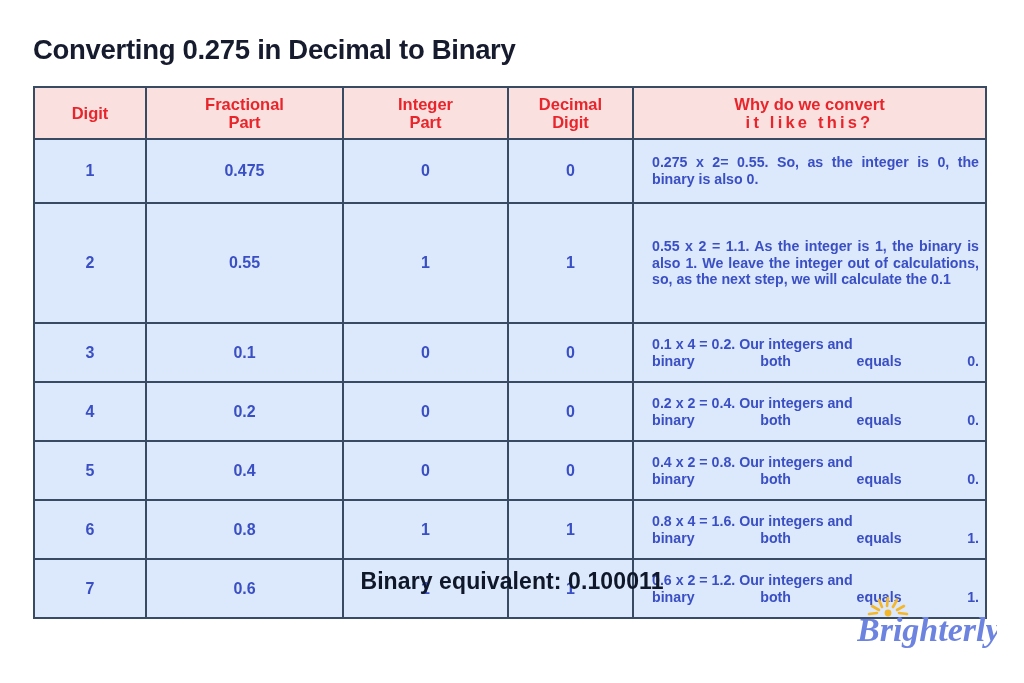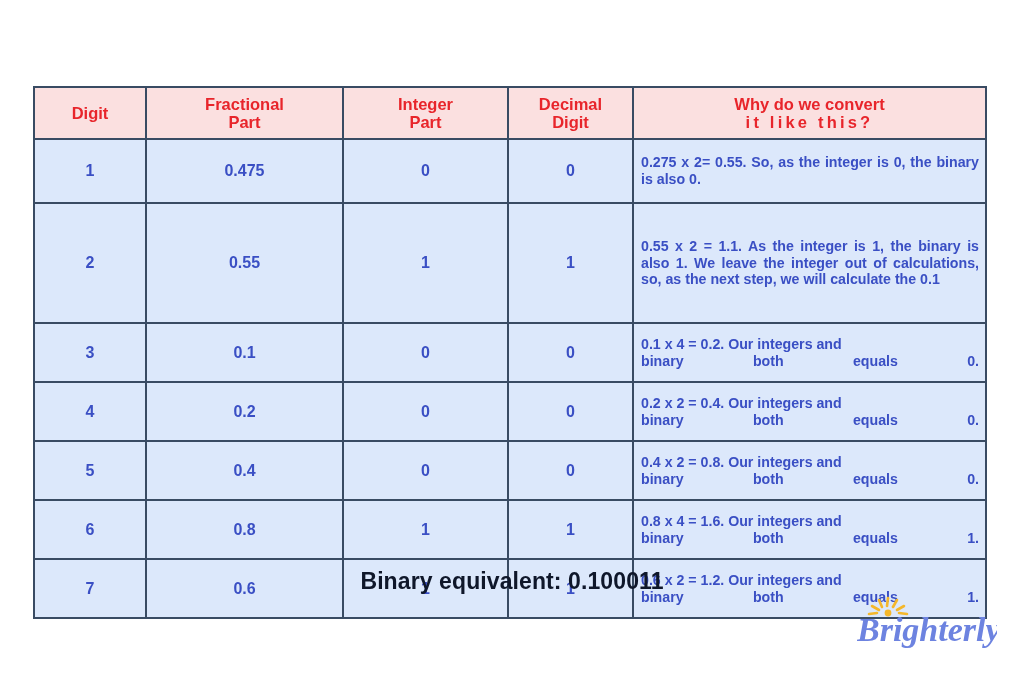--- a/index.html
+++ b/index.html
@@ -74,21 +74,21 @@
     font-weight: bold;
   }
   td.num {
     text-align: center;
     font-size: 16px;
     color: #3a4fc4;
   }
   td.why {
     font-size: 14.2px;
     line-height: 1.19;
-    padding: 4px 6px 4px 7px;
+    padding: 4px 6px 4px 18px;
     text-align: justify;
     text-align-last: left;
     color: #3a4fc4;
   }
   td.why .last-just {
     display: block;
     text-align: justify;
     text-align-last: justify;
   }
 
@@ -118,20 +118,21 @@
     height: 58px;
     text-align: right;
   }
   .logo svg { display: block; }
 </style>
 </head>
 <body>
 
 <div class="page">
 
+  <div class="page-title">Converting 0.275 in Decimal to Binary</div>
 
   <table class="conv-table">
     <colgroup>
       <col class="col-step">
       <col class="col-frac">
       <col class="col-int">
       <col class="col-bin">
       <col class="col-why">
     </colgroup>
     <thead>

